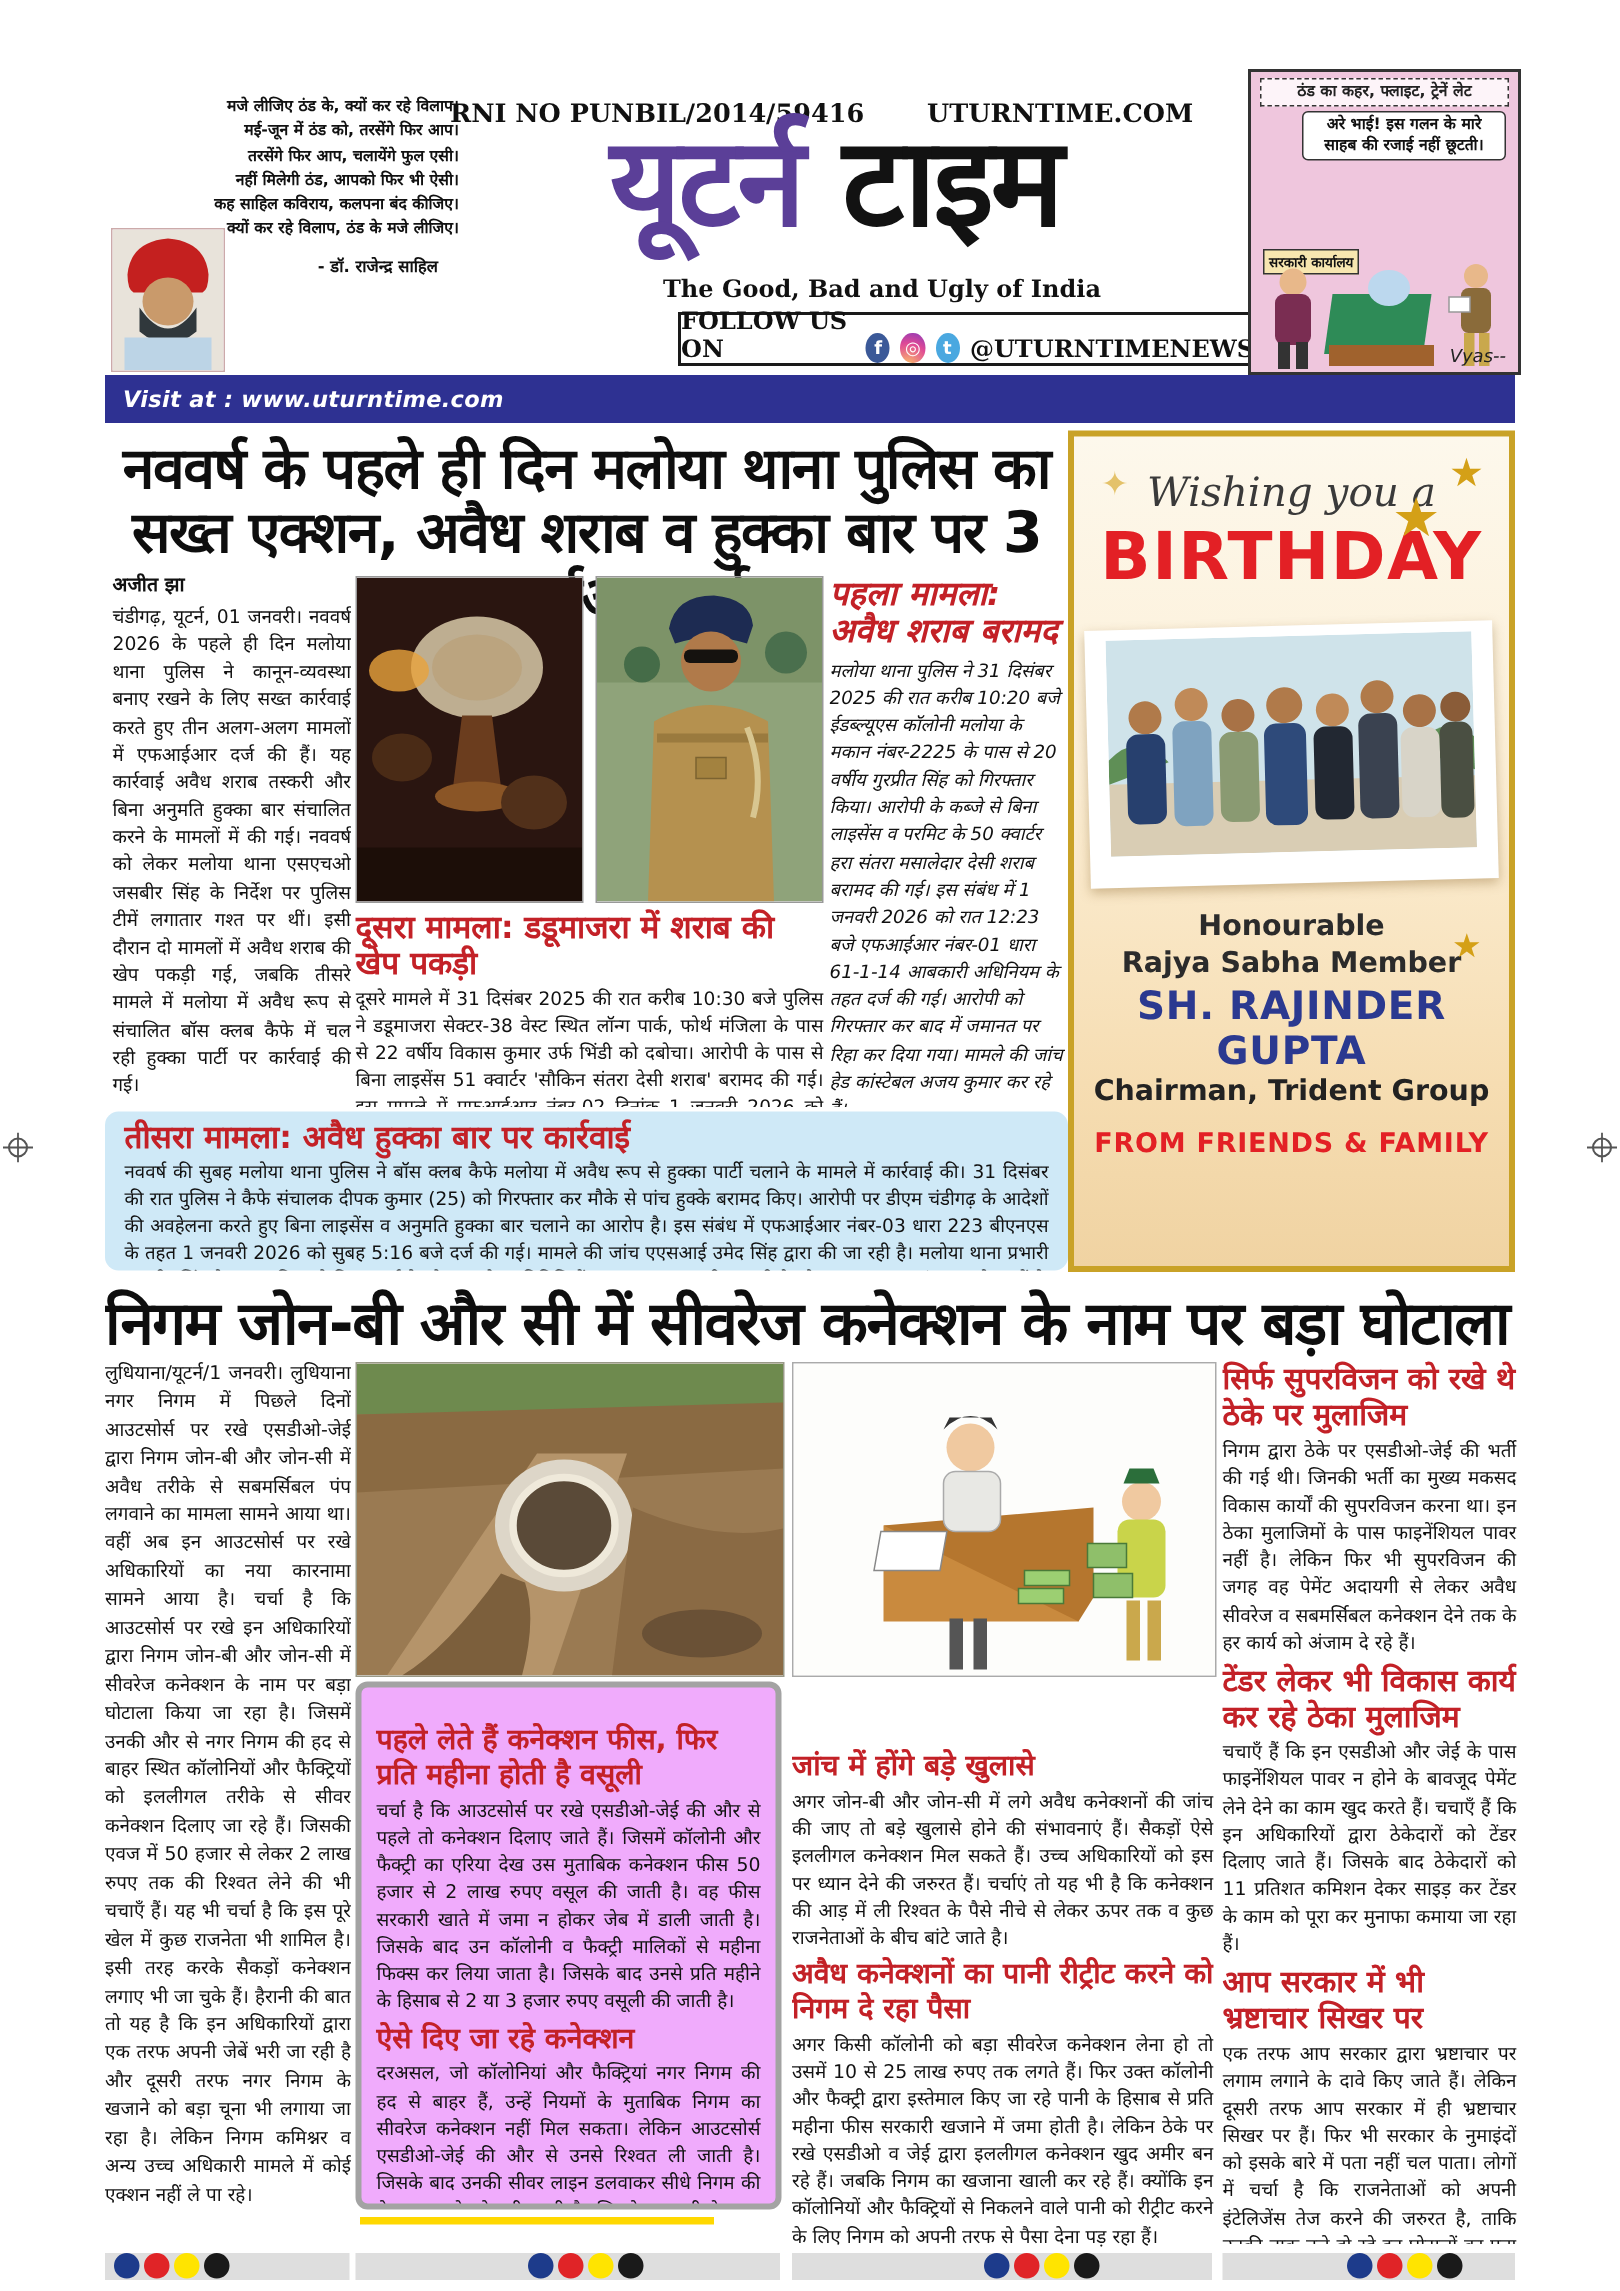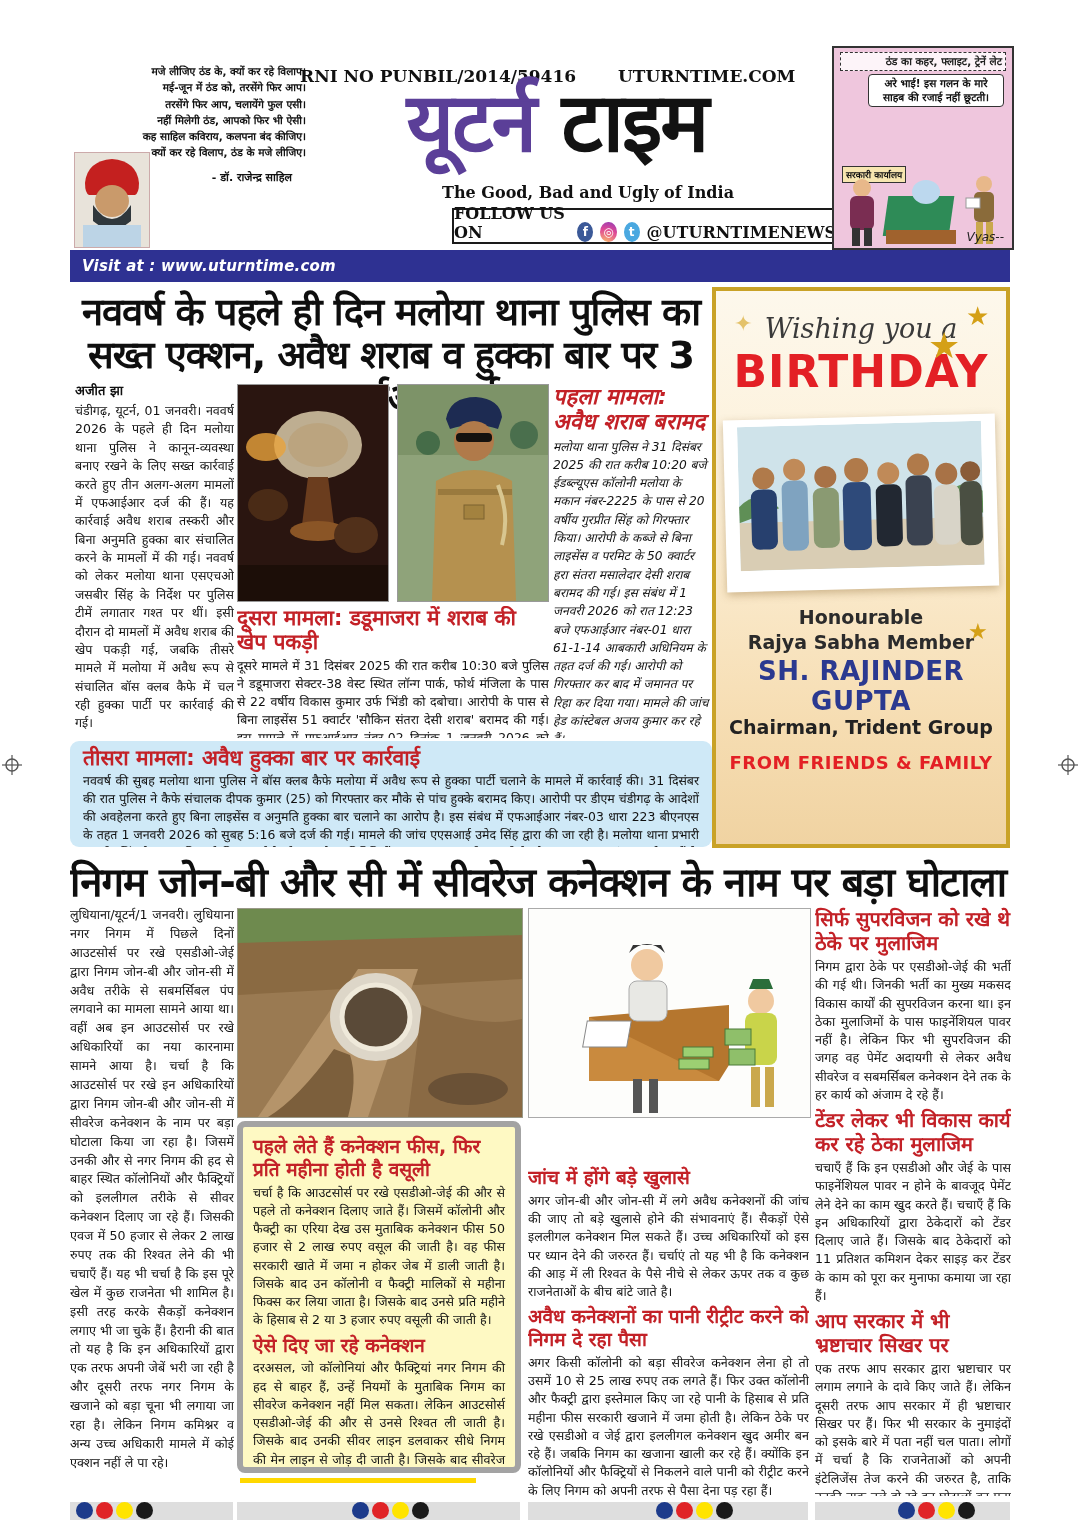--- a/index.html
+++ b/index.html
@@ -21,21 +21,21 @@
   .followbar{position:absolute;left:452px;top:208px;width:382px;height:32px;border:2px solid #1a1a1a;
              display:flex;align-items:flex-end;justify-content:center;gap:7px;background:#fff;
              font-family:"DejaVu Serif",serif;font-weight:bold;font-size:16px;}
   .sicon{display:inline-flex;width:20px;height:20px;border-radius:50%;align-items:center;justify-content:center;
          color:#fff;font-size:12px;font-weight:bold;font-family:"DejaVu Sans",sans-serif;}
   .fb{background:#3b5998;} .ig{background:radial-gradient(circle at 30% 110%,#fdc468,#df4996 60%,#8a3ab9);}
   .tw{background:#4aa8e0;}
   .cartoon1{position:absolute;left:832px;top:46px;width:178px;height:200px;border:2px solid #333;
             background:#efc6dd;overflow:hidden;}
   .c1cap{margin:4px 6px 0 6px;border:1.5px dashed #333;background:#fdf4f9;color:#222;font-weight:bold;
-         font-size:10.5px;text-align:right;padding:2px 3px;line-height:1.25;}
+         font-size:10.5px;text-align:center;padding:2px 3px;line-height:1.25;}
   .c1speech{margin:3px 8px 0 34px;border:1.5px solid #333;border-radius:4px;background:#fff;color:#111;
             font-weight:bold;font-size:10.5px;text-align:center;padding:2px 3px;line-height:1.3;}
   .c1sign{position:absolute;left:8px;top:118px;border:1.5px solid #333;background:#f7e6b0;
           font-size:9px;font-weight:bold;padding:1px 3px;}
   .c1art{position:absolute;left:0;bottom:0;width:178px;height:78px;}
   .c1signature{position:absolute;right:8px;bottom:4px;font-style:italic;font-size:12px;color:#222;}
   
   .infobar{position:absolute;left:70px;top:250px;width:940px;height:32px;background:#2e3192;color:#fff;
            display:flex;align-items:center;justify-content:space-between;padding:0 12px;box-sizing:border-box;
            font-weight:bold;font-style:italic;font-size:15px;letter-spacing:.2px;}
@@ -69,21 +69,21 @@
   .ad-name{margin-top:2px;font-weight:800;font-size:26px;color:#2b3990;letter-spacing:.5px;}
   .ad-role{font-weight:bold;font-size:19px;color:#222;}
   .ad-from{margin-top:14px;font-weight:800;font-size:18px;color:#e32025;letter-spacing:.5px;}
   
   .h2-story{position:absolute;left:70px;top:853px;width:940px;text-align:center;
             font-size:40px;font-weight:800;color:#0e0e0e;letter-spacing:-1px;white-space:nowrap;overflow:hidden;}
   .s2col1{position:absolute;left:70px;top:906px;width:164px;height:590px;overflow:hidden;
           font-size:12.6px;line-height:1.5;text-align:justify;}
   .pipe-photo{position:absolute;left:237px;top:908px;width:284px;height:208px;border:1px solid #998;overflow:hidden;}
   .ybox{position:absolute;left:237px;top:1121px;width:284px;height:352px;box-sizing:border-box;
-        border:6px solid #a3a3a3;border-radius:8px;background:#fef9c3;padding:4px 10px;overflow:hidden;}
+        border:4px solid #a3a3a3;border-radius:8px;background:#f0abfc;padding:20px 10px;overflow:hidden;}
   .red-head-md{color:#c32127;font-weight:800;font-size:19px;line-height:1.2;margin:4px 0 3px 0;}
   .smallbody{font-size:12.6px;line-height:1.45;text-align:justify;}
   .yellow-rule{position:absolute;left:240px;top:1478px;width:236px;height:5px;background:#ffd800;}
   .cartoon2{position:absolute;left:528px;top:908px;width:281px;height:208px;border:1px solid #aaa;background:#fff;overflow:hidden;}
   .s2colm{position:absolute;left:528px;top:1162px;width:281px;height:378px;overflow:hidden;}
   .s2colr{position:absolute;left:815px;top:903px;width:196px;height:593px;overflow:hidden;}
   .s2colr .red-head-md{font-size:20px;}
   
   .strip{position:absolute;top:1502px;height:18px;background:#dedede;}
   .dots{position:absolute;top:1502px;display:flex;gap:3px;}

